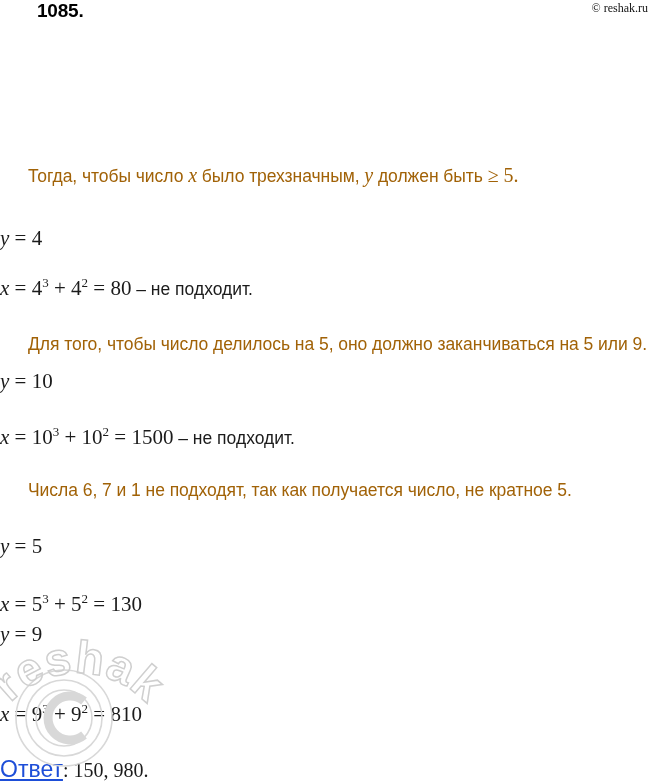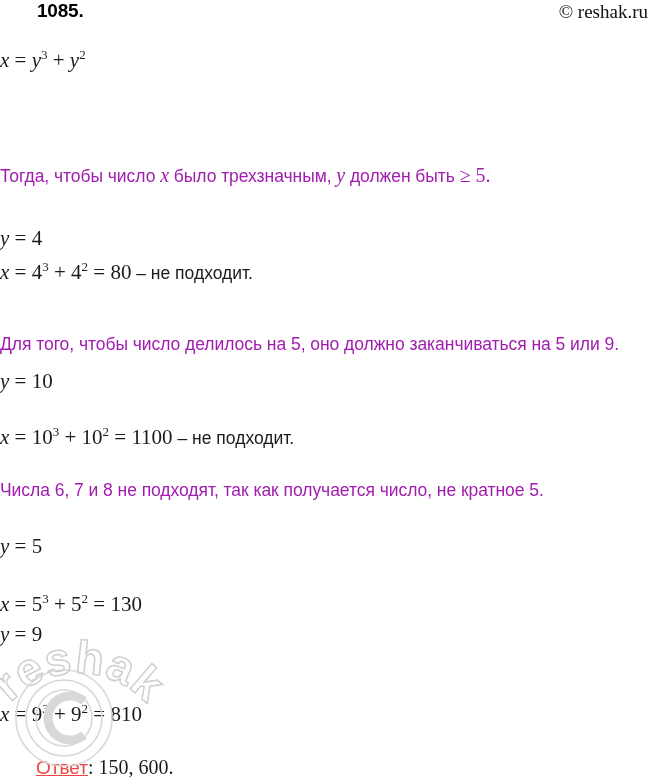--- a/index.html
+++ b/index.html
@@ -32,38 +32,39 @@
     font-size: 19px;
     letter-spacing: -0.2px;
     color: #000000;
     margin-left: 37px;
   }
   .copyright {
     position: absolute;
     right: 2px;
     top: 1px;
     font-family: "Liberation Serif", serif;
-    font-size: 19px;
+    font-size: 12px;
     color: #111111;
     white-space: nowrap;
   }
 
   
   .line {
     position: absolute;
     left: 0px;
     white-space: nowrap;
   }
 
   
   .prose {
     font-family: "Liberation Sans", sans-serif;
     font-size: 17.5px;
-    color: #a21caf;
+    color: #a16207;
     letter-spacing: -0.05px;
+    padding-left: 28px;
   }
 
   
   .math {
     font-family: "Liberation Serif", serif;
     font-size: 21px;
     color: #1b1b1b;
   }
   .math .v {            
     font-style: italic;
@@ -80,24 +81,23 @@
 
   
   .tail {
     font-family: "Liberation Sans", sans-serif;
     font-size: 17.5px;
     color: #1b1b1b;
   }
 
   .ans-label {
     font-family: "Liberation Sans", sans-serif;
-    font-size: 19px;
+    font-size: 23px;
     text-decoration: underline;
-    color: #ef4444;
-    padding-left: 36px;
+    color: #1d4ed8;
   }
   .ans-value {
     font-family: "Liberation Serif", serif;
     font-size: 20px;
     color: #1b1b1b;
   }
 
   
   .im {
     font-family: "Liberation Serif", serif;
@@ -127,67 +127,64 @@
 </style>
 </head>
 <body>
 
 <div class="page">
 
   <div class="problem-number">1085.</div>
 
   <div class="copyright">© reshak.ru</div>
 
-  <div class="line math" style="top:48px">
-    <span class="v">x</span><span class="op"> = </span><span class="v">y</span><sup>3</sup><span class="op"> + </span><span class="v">y</span><sup>2</sup>
-  </div>
 
 
   <div class="line prose" style="top:164px">
     <span>Тогда, чтобы число </span><span class="im">x</span><span> было трехзначным, </span><span class="im">y</span><span>  должен быть </span><span class="imn">≥ 5.</span>
   </div>
 
   <div class="line math" style="top:226px">
     <span class="v">y</span><span class="op"> = </span><span class="op">4</span>
   </div>
 
-  <div class="line math" style="top:260px">
+  <div class="line math" style="top:276px">
     <span class="v">x</span><span class="op"> = </span><span class="op">4</span><sup>3</sup><span class="op"> + </span><span class="op">4</span><sup>2</sup><span class="op"> = </span><span class="op">80</span><span class="tail"> – не подходит.</span>
   </div>
 
   <div class="line prose" style="top:334px">Для того, чтобы число делилось на 5, оно должно заканчиваться на 5 или 9.</div>
 
   <div class="line math" style="top:369px">
     <span class="v">y</span><span class="op"> = </span><span class="op">10</span>
   </div>
 
   <div class="line math" style="top:425px">
-    <span class="v">x</span><span class="op"> = </span><span class="op">10</span><sup>3</sup><span class="op"> + </span><span class="op">10</span><sup>2</sup><span class="op"> = </span><span class="op">1100</span><span class="tail"> – не подходит.</span>
-  </div>
-
-  <div class="line prose" style="top:480px">Числа 6, 7 и 8 не подходят, так как получается число, не кратное 5.</div>
+    <span class="v">x</span><span class="op"> = </span><span class="op">10</span><sup>3</sup><span class="op"> + </span><span class="op">10</span><sup>2</sup><span class="op"> = </span><span class="op">1500</span><span class="tail"> – не подходит.</span>
+  </div>
+
+  <div class="line prose" style="top:480px">Числа 6, 7 и 1 не подходят, так как получается число, не кратное 5.</div>
 
   <div class="line math" style="top:534px">
     <span class="v">y</span><span class="op"> = </span><span class="op">5</span>
   </div>
 
   <div class="line math" style="top:592px">
     <span class="v">x</span><span class="op"> = </span><span class="op">5</span><sup>3</sup><span class="op"> + </span><span class="op">5</span><sup>2</sup><span class="op"> = </span><span class="op">130</span>
   </div>
 
   <div class="line math" style="top:622px">
     <span class="v">y</span><span class="op"> = </span><span class="op">9</span>
   </div>
 
   <div class="line math" style="top:702px">
     <span class="v">x</span><span class="op"> = </span><span class="op">9</span><sup>3</sup><span class="op"> + </span><span class="op">9</span><sup>2</sup><span class="op"> = </span><span class="op">810</span>
   </div>
 
   <div class="line" style="top:756px">
-    <span class="ans-label">Ответ</span><span class="ans-value">: 150, 600.</span>
+    <span class="ans-label">Ответ</span><span class="ans-value">: 150, 980.</span>
   </div>
 
   <div class="watermark">
     <svg width="230" height="175" viewBox="0 0 230 175" xmlns="http://www.w3.org/2000/svg">
       <defs>
         <path id="wmArc" d="M 6 96 A 92 92 0 0 1 150 96" fill="none"></path>
       </defs>
 
       <g fill="none" stroke="#d8d8d8" stroke-width="1.6">
         <circle cx="64" cy="106" r="48"></circle>

